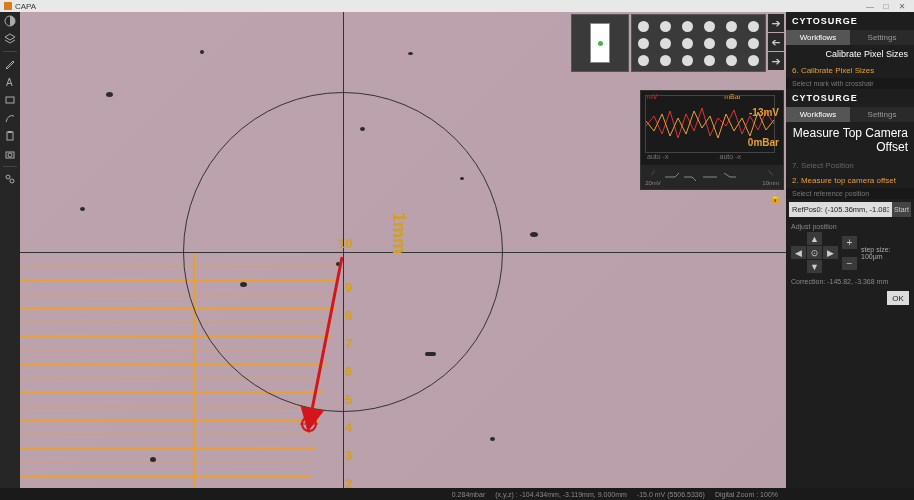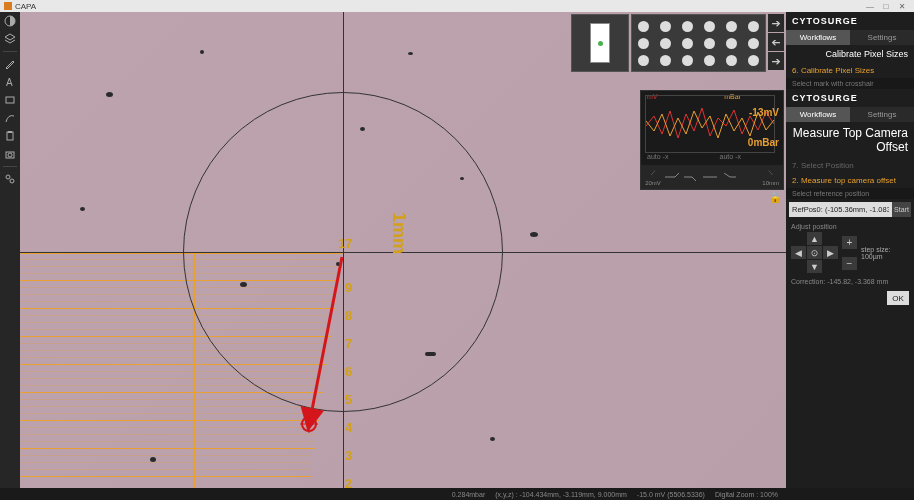--- a/index.html
+++ b/index.html
@@ -196,21 +196,21 @@
 
       <div class="scale-label" style="left:368px;top:200px">1mm</div>
       <div class="scale-num" style="left:325px;top:464px">2</div>
       <div class="scale-num" style="left:325px;top:436px">3</div>
       <div class="scale-num" style="left:325px;top:408px">4</div>
       <div class="scale-num" style="left:325px;top:380px">5</div>
       <div class="scale-num" style="left:325px;top:352px">6</div>
       <div class="scale-num" style="left:325px;top:324px">7</div>
       <div class="scale-num" style="left:325px;top:296px">8</div>
       <div class="scale-num" style="left:325px;top:268px">9</div>
-      <div class="scale-num" style="left:318px;top:224px">17</div>
+      <div class="scale-num" style="left:318px;top:224px">10</div>
 
       <svg class="arrow" style="left:280px;top:240px;width:50px;height:180px">
         <defs>
             <marker id="ah" markerWidth="8" markerHeight="8" refX="4" refY="4" orient="auto">
               <path d="M0 0 L8 4 L0 8 Z" fill="#d4151b"></path>
             </marker>
           </defs>
         <line x1="42" y1="5" x2="10" y2="168" stroke="#d4151b" stroke-width="3" marker-end="url(#ah)"></line>
       </svg>
       <div class="target" style="left:281px;top:404px"></div>

